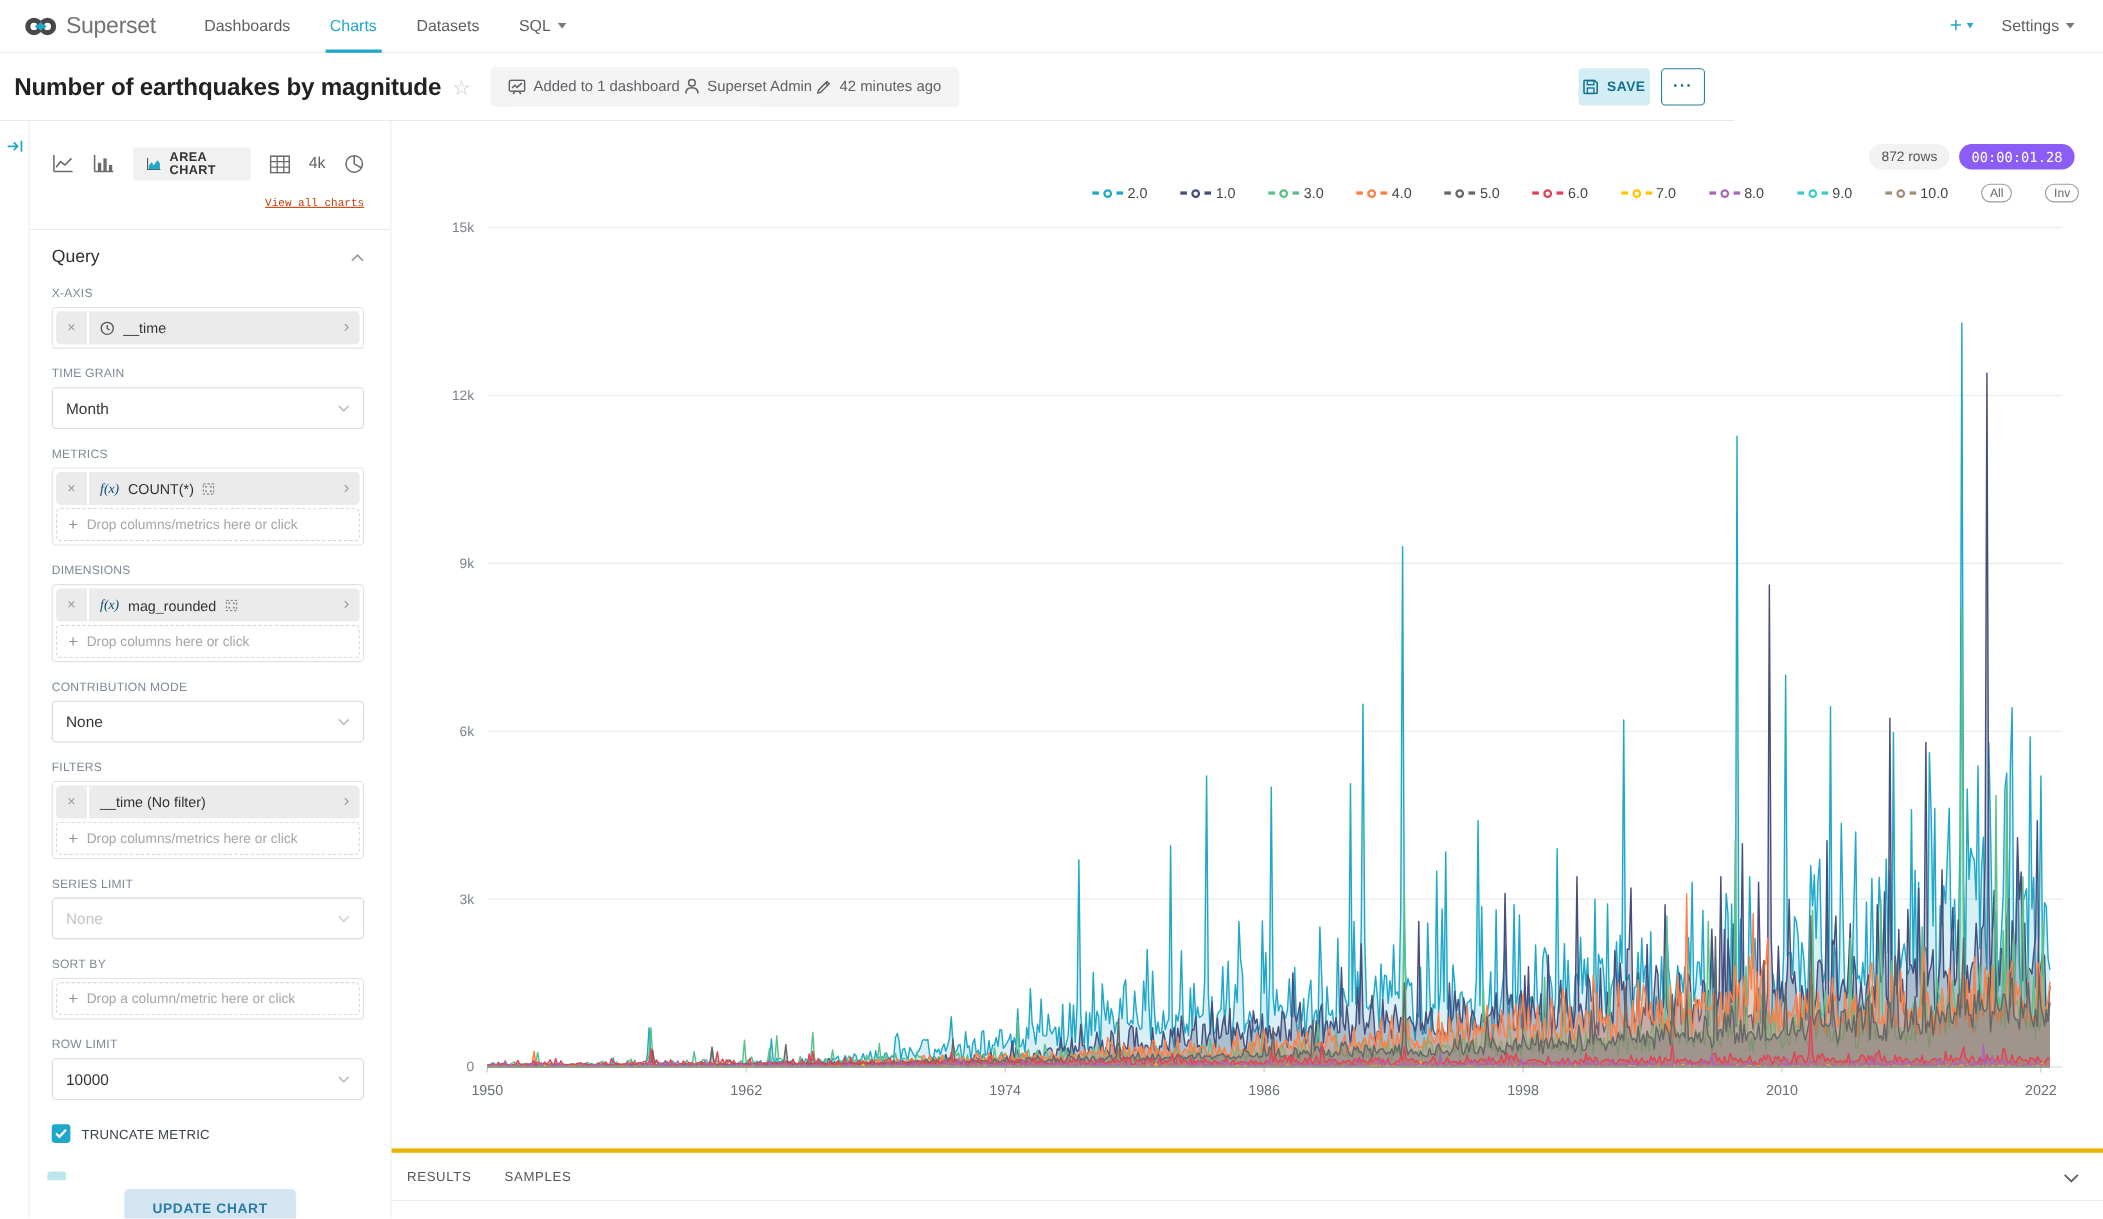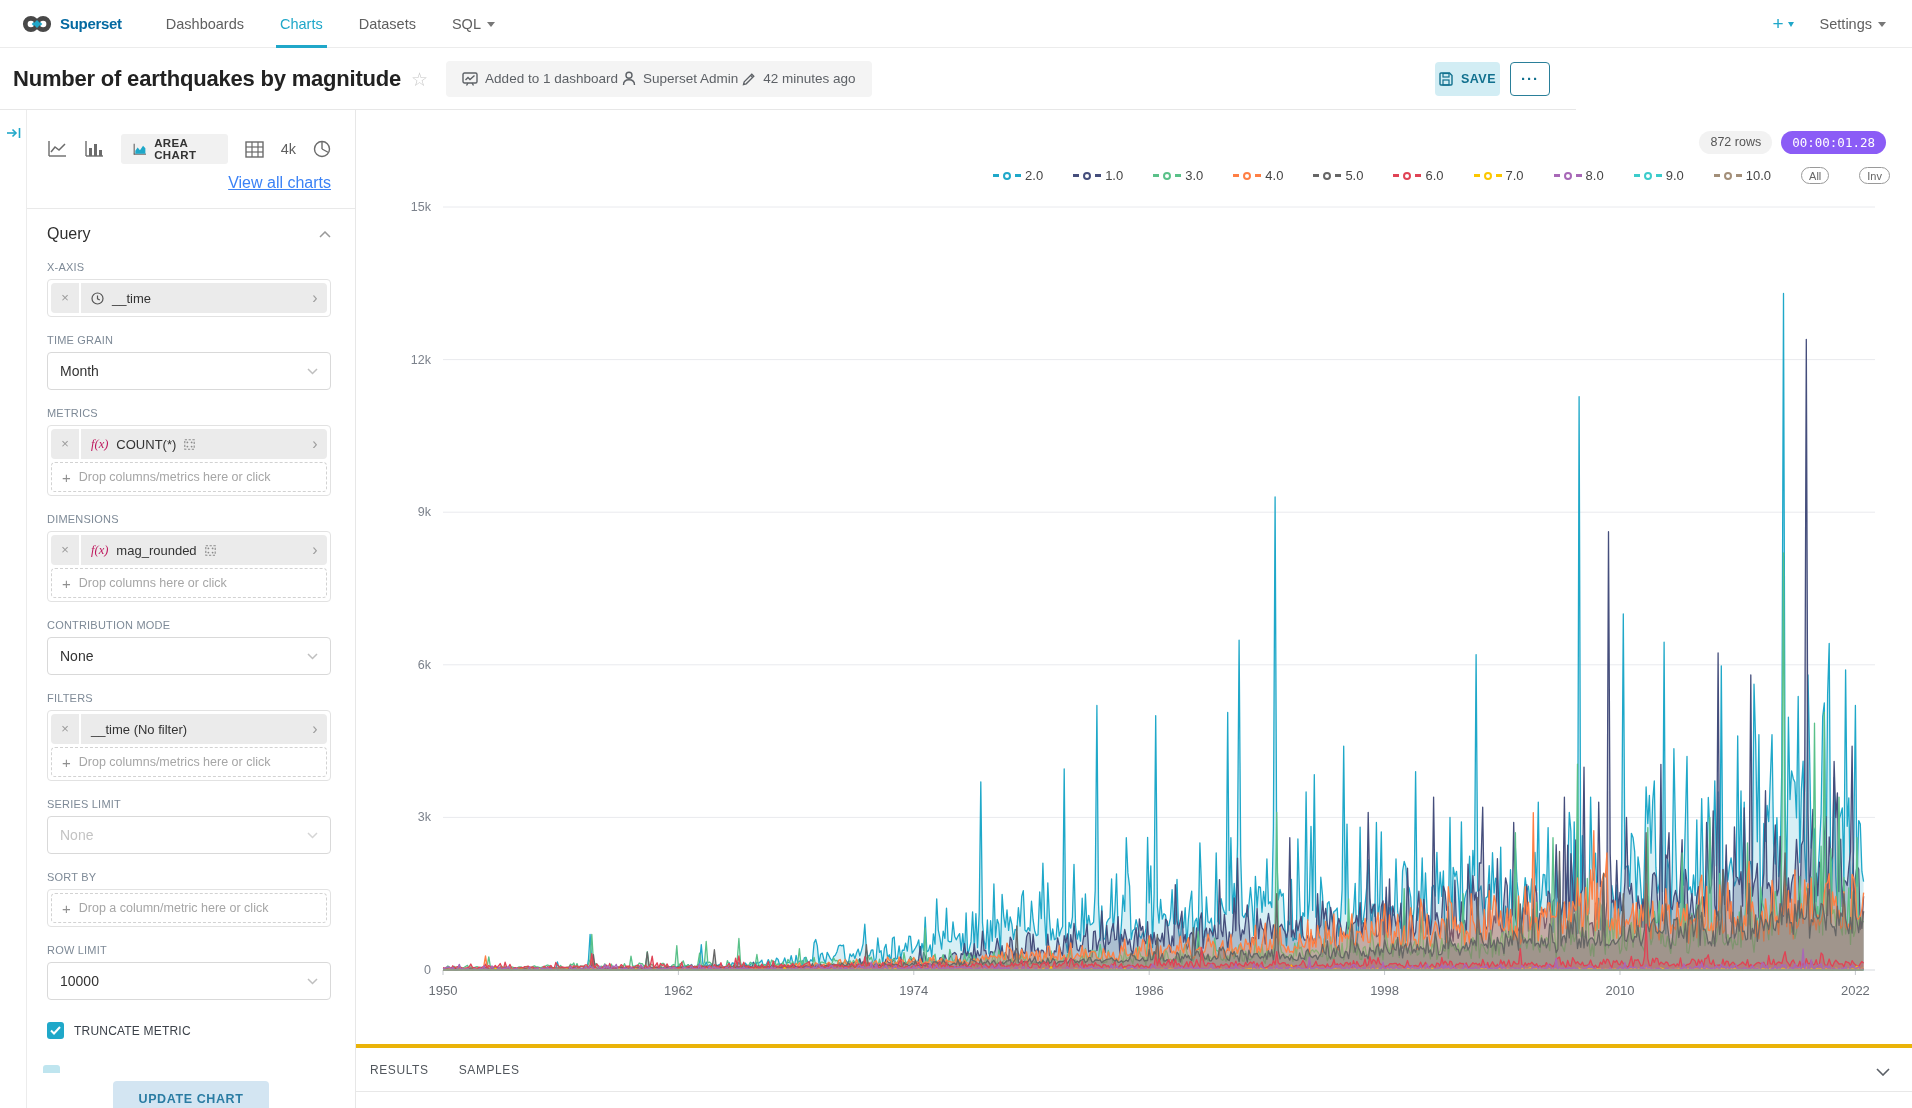--- a/index.html
+++ b/index.html
@@ -2,21 +2,21 @@
 <html><head>
 <meta charset="utf-8">
 <style>
   * { margin:0; padding:0; box-sizing:border-box; }
   html,body { background:#fff; font-family:"Liberation Sans", sans-serif; color:#333; }
   .app { position:relative; width:1912px; height:1108px; background:#fff; overflow:hidden; }
 
   
   .navbar { position:absolute; left:0; top:0; width:1912px; height:48px; border-bottom:1px solid #ececec; display:flex; align-items:center; }
   .brand { display:flex; align-items:center; gap:8px; padding:0 26px 0 22px; }
-  .brand-name { font-size:15px; font-weight:700; color:#0369a1; letter-spacing:-0.3px; }
+  .brand-name { font-size:21px; font-weight:400; color:#737373; letter-spacing:-0.3px; }
   .nav-items { display:flex; height:48px; }
   .nav-item { position:relative; height:48px; line-height:48px; padding:0 18px; font-size:14.5px; color:#5f5f5f; cursor:pointer; }
   .nav-item.active { color:#20a7c9; }
   .nav-item.active::after { content:""; position:absolute; left:14px; right:14px; bottom:0; height:3px; background:#20a7c9; }
   .caret-down { display:inline-block; width:0; height:0; border-left:4px solid transparent; border-right:4px solid transparent; border-top:5px solid #777; margin-left:6px; vertical-align:middle; }
   .navbar-right { margin-left:auto; display:flex; align-items:center; gap:26px; padding-right:26px; }
   .plus-btn { color:#20a7c9; font-size:19px; font-weight:400; cursor:pointer; }
   .plus-btn .caret-down { border-top-color:#20a7c9; border-left-width:3.5px; border-right-width:3.5px; margin-left:4px; }
   .settings-btn { font-size:14.5px; color:#5f5f5f; cursor:pointer; }
 
@@ -39,34 +39,34 @@
   .panel-tab.active { color:#2d2d2d; font-weight:700; }
   .panel-tab.active::after { content:""; position:absolute; left:0; right:0; bottom:-1px; height:3px; background:#384b5f; }
   .panel-body { padding:24px 24px 0 20px; }
 
   .viz-row { display:flex; align-items:center; gap:17px; margin-bottom:10px; }
   .viz-icon { display:flex; align-items:center; cursor:pointer; }
   .viz-selected { display:flex; align-items:center; gap:8px; background:#f1f1f1; border-radius:3px; height:30px; padding:0 12px; cursor:pointer; }
   .viz-selected-label { font-size:11.5px; font-weight:700; color:#333; letter-spacing:0.4px; }
   .viz-4k { font-size:14.5px; color:#5f5f5f; cursor:pointer; }
   .viewall-row { text-align:right; margin-bottom:16px; }
-  .viewall-link { font-size:16px; color:#3b82f6; text-decoration:underline; cursor:pointer; }
+  .viewall-link { font-size:10px; color:#c2410c; text-decoration:underline; cursor:pointer;font-family:Liberation Mono, monospace; }
   .panel-divider { border:none; border-top:1px solid #e9e9e9; margin:0 -24px 16px -20px; }
 
   .query-head { display:flex; align-items:center; justify-content:space-between; margin-bottom:18px; cursor:pointer; }
   .query-title { font-size:16px; color:#2f2f2f; }
 
   .section { margin-bottom:17px; }
   .ctl-label { font-size:11px; color:#7e8a97; letter-spacing:0.2px; margin-bottom:6px; }
   .ctl-box { border:1px solid #e2e2e2; border-radius:4px; padding:3px; }
   .pill { display:flex; align-items:center; height:30px; background:#ebebeb; border-radius:4px; overflow:hidden; }
   .pill-x { width:30px; text-align:center; color:#9a9a9a; font-size:13px; border-right:2px solid #fff; line-height:30px; cursor:pointer; }
   .pill-body { flex:1; display:flex; align-items:center; gap:8px; padding:0 10px; font-size:13px; color:#333; cursor:pointer; white-space:nowrap; overflow:hidden; }
   .pill-caret { width:24px; text-align:center; color:#9e9e9e; font-size:16px; line-height:28px; cursor:pointer; }
-  .fx { font-style:italic; font-family:"Liberation Serif", serif; font-size:12.5px; color:#be185d; }
+  .fx { font-style:italic; font-family:"Liberation Serif", serif; font-size:12.5px; color:#0c4a6e; }
   .drop-zone { margin-top:3px; border:1px dashed #d2d2d2; border-radius:4px; height:30px; display:flex; align-items:center; gap:8px; padding:0 10px; font-size:12.5px; color:#a6a6a6; cursor:pointer; }
   .drop-plus { color:#8f8f8f; font-size:15px; }
   .select { display:flex; align-items:center; justify-content:space-between; border:1px solid #d9d9d9; border-radius:4px; height:38px; padding:0 12px; font-size:14px; color:#333; cursor:pointer; background:#fff; }
   .select.placeholder { color:#c3c3c3; }
 
   .check-row { display:flex; align-items:center; margin:22px 0 0 0; }
   .checkbox { width:17px; height:17px; background:#1fa8c9; border-radius:3px; display:inline-flex; align-items:center; justify-content:center; cursor:pointer; }
   .check-label { font-size:12px; color:#3b4149; margin-left:10px; letter-spacing:0.2px; }
   .partial-checkbox { position:absolute; left:16px; top:955px; width:17px; height:17px; background:#bfe5ef; border-radius:3px; }
   .panel-bottombar { position:absolute; left:0; right:0; top:963px; height:60px; background:#fff; display:flex; justify-content:center; padding-top:8px; }

